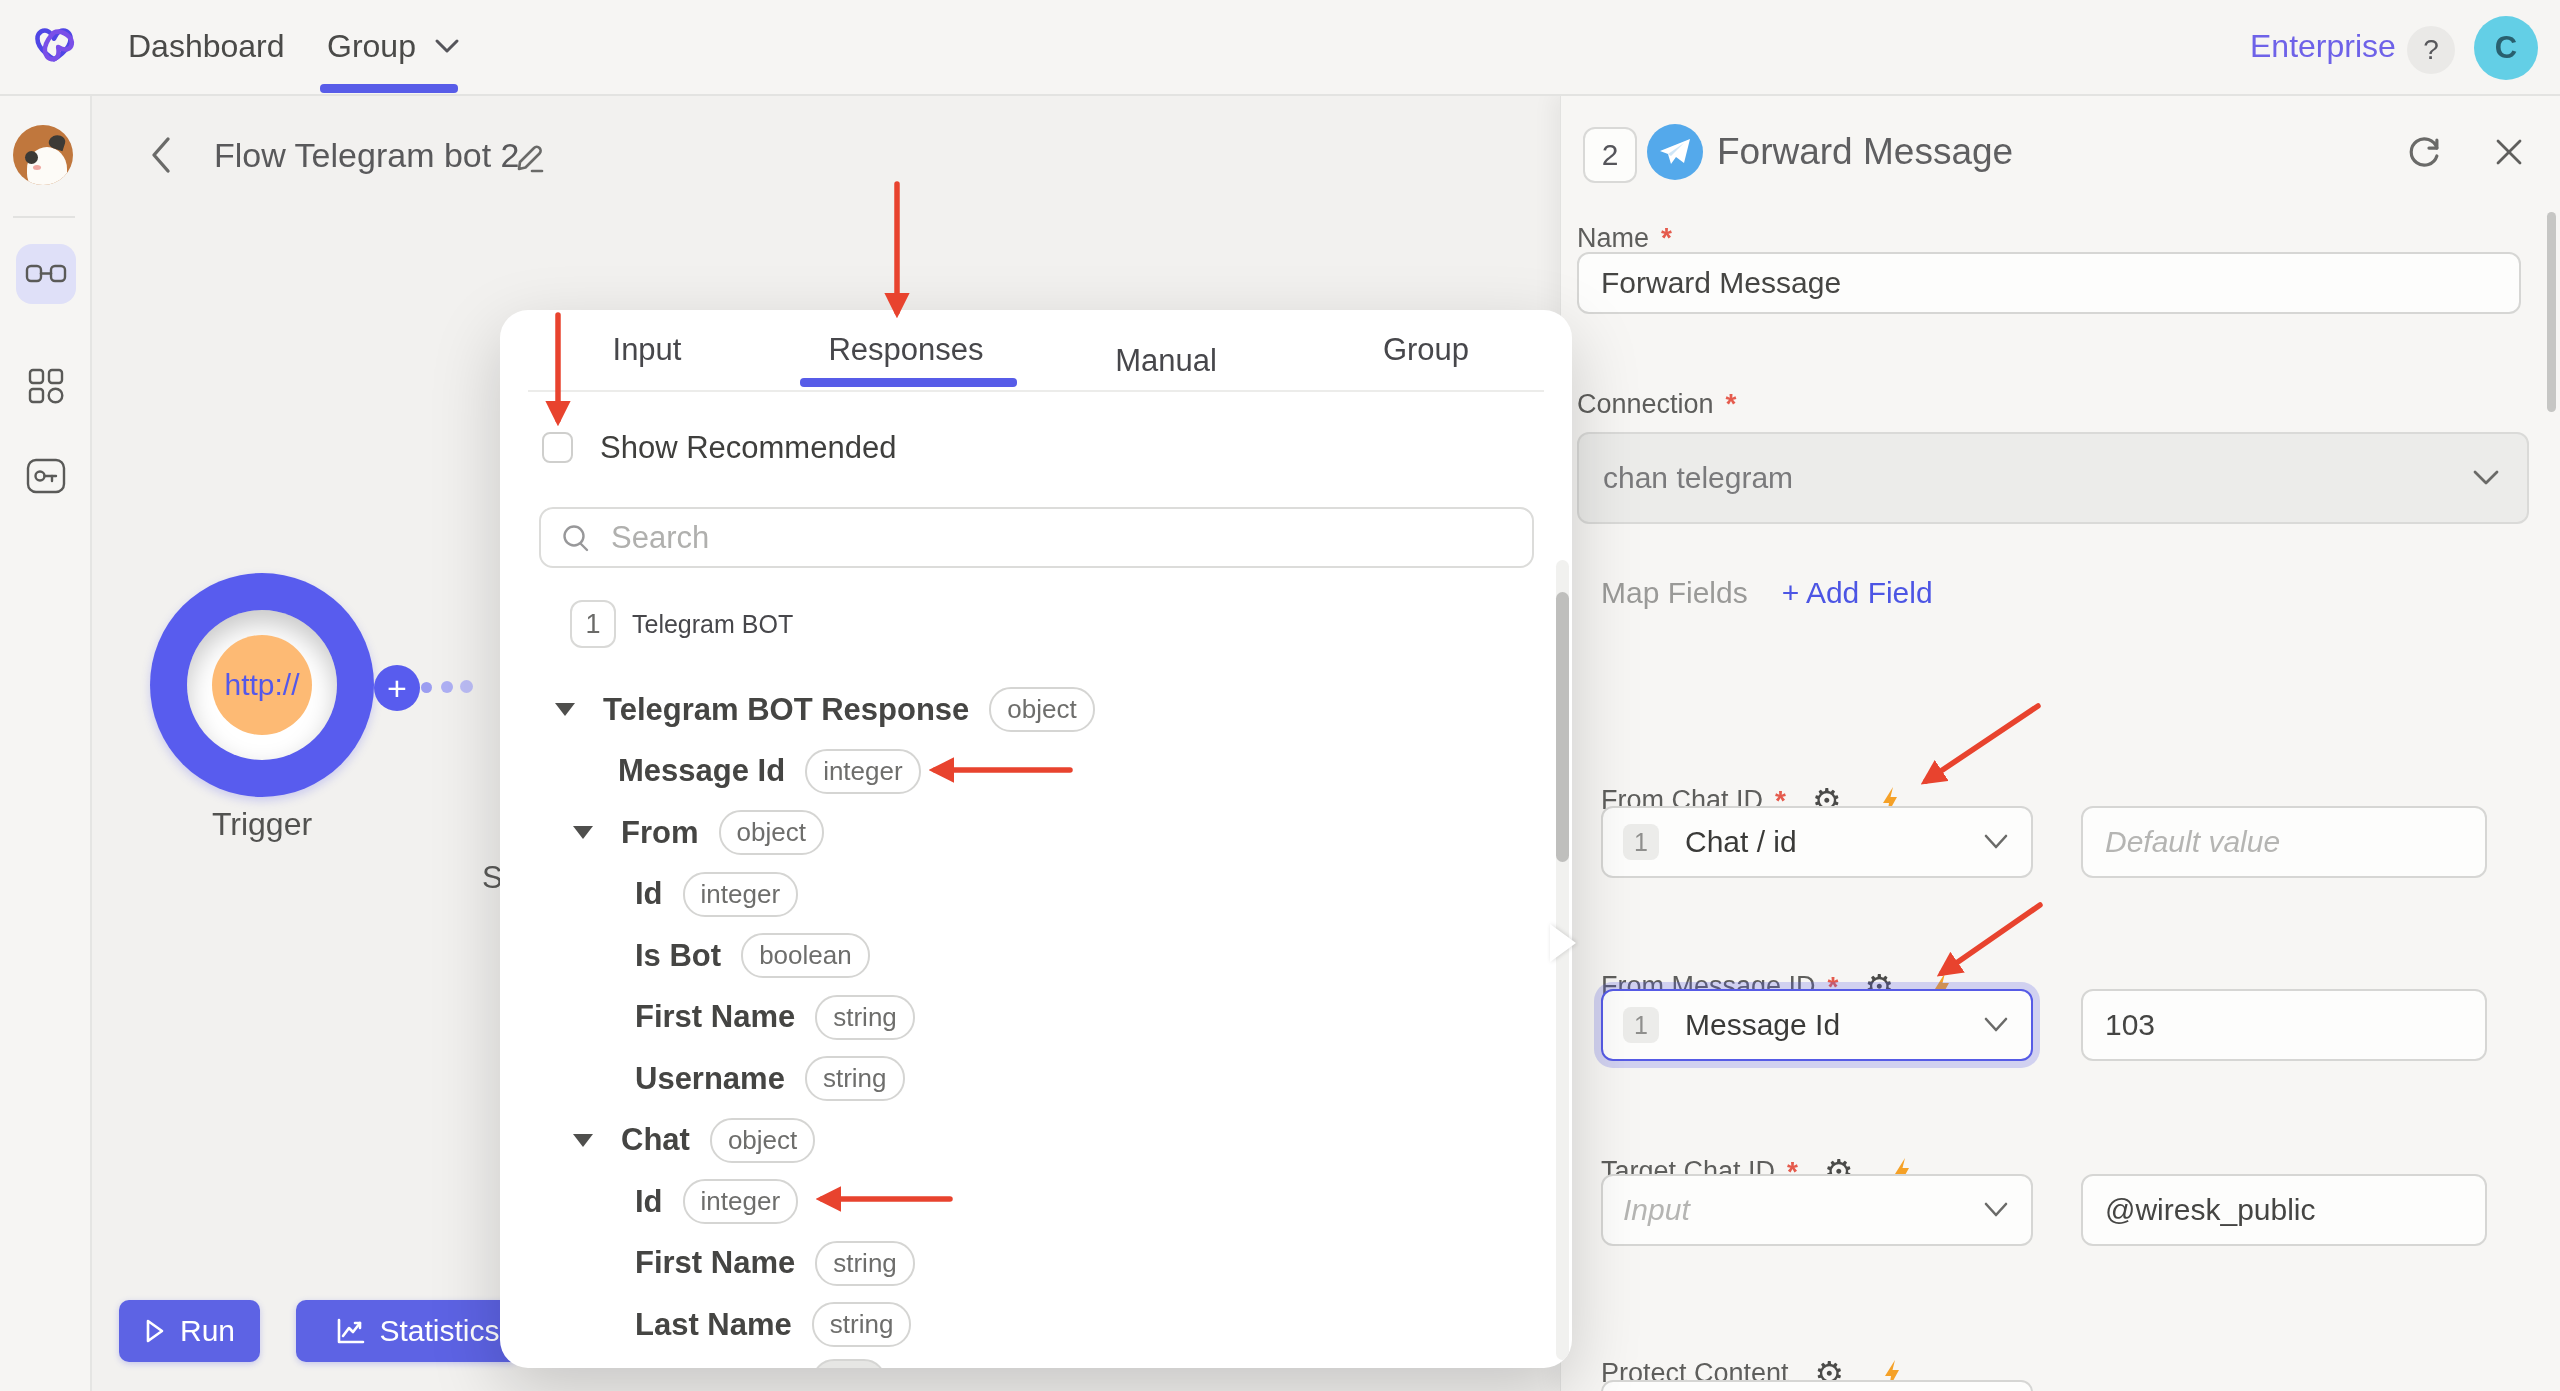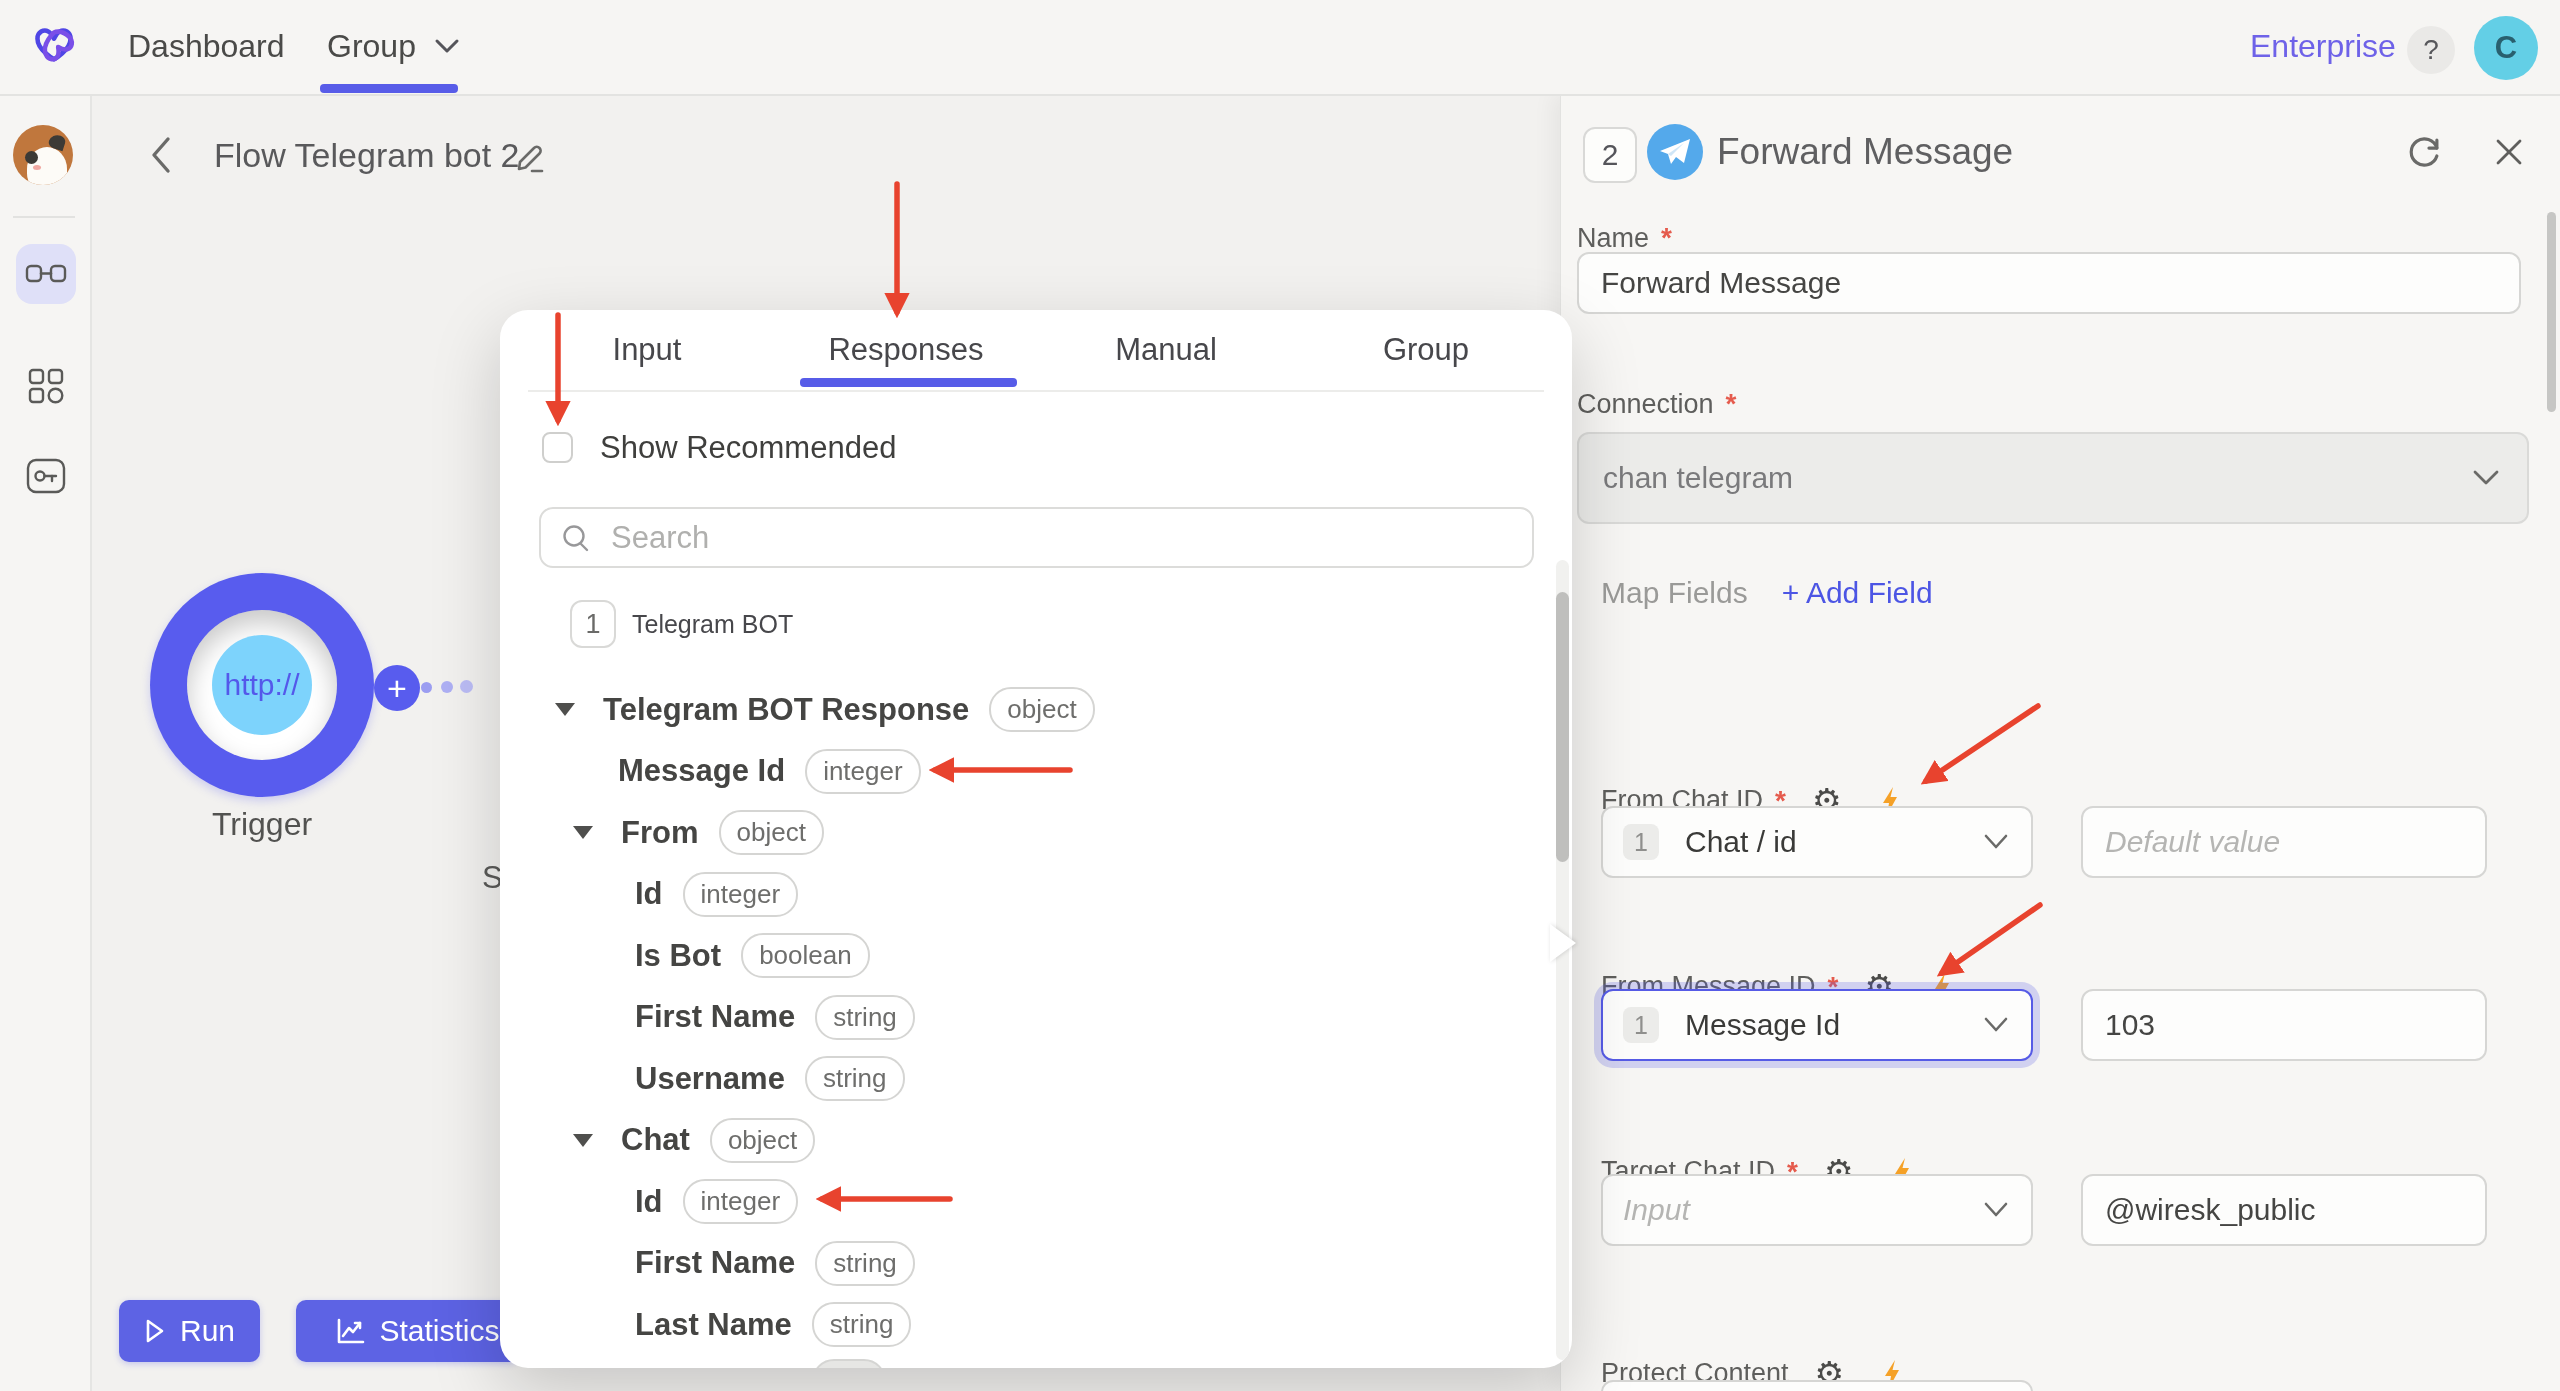--- a/index.html
+++ b/index.html
@@ -38,21 +38,21 @@
 
   
   #back-btn{left:140px;top:132px;width:42px;height:46px;display:flex;align-items:center;justify-content:center;cursor:pointer;}
   #flow-title{left:214px;top:132px;height:46px;display:flex;align-items:center;font-size:34px;color:#59595b;}
   #edit-title-btn{left:510px;top:136px;width:40px;height:40px;display:flex;align-items:center;justify-content:center;cursor:pointer;}
 
   #trigger-ring{left:150px;top:573px;width:224px;height:224px;border-radius:50%;background:#585cee;cursor:pointer;
     box-shadow:0 4px 10px rgba(88,92,238,.25);}
   #trigger-inner{left:187px;top:610px;width:150px;height:150px;border-radius:50%;background:#fff;
     box-shadow:inset 0 12px 26px rgba(0,0,0,.22);}
-  #trigger-core{left:212px;top:635px;width:100px;height:100px;border-radius:50%;background:#7dd3fc;
+  #trigger-core{left:212px;top:635px;width:100px;height:100px;border-radius:50%;background:#fdba74;
     display:flex;align-items:center;justify-content:center;font-size:30px;color:#5458ea;}
   #trigger-caption{left:150px;top:806px;width:224px;text-align:center;font-size:32px;color:#525250;}
   #plus-btn{left:374px;top:665px;width:46px;height:46px;border-radius:50%;background:#585cee;color:#fff;cursor:pointer;
     display:flex;align-items:center;justify-content:center;font-size:34px;font-weight:300;line-height:1;}
   .chain-dot{border-radius:50%;top:682px;}
   #dot1{left:421px;width:11px;height:11px;background:#9b9df1;}
   #dot2{left:441px;width:12px;height:12px;background:#aeb0f4;top:681px;}
   #dot3{left:460px;width:13px;height:13px;background:#bcbdf6;top:680px;}
   #hidden-node-label{left:482px;top:860px;font-size:31px;color:#5a5a58;z-index:6;}
 
@@ -112,21 +112,21 @@
   .radio{display:flex;align-items:center;gap:16px;font-size:30px;color:#3f3f3d;cursor:pointer;}
 
   #panel-scrollbar{left:986px;top:118px;width:9px;height:200px;background:#c6c6c4;border-radius:5px;}
 
   
   #modal{left:500px;top:310px;width:1072px;height:1058px;background:#ffffff;border-radius:28px;z-index:20;
     box-shadow:0 24px 70px rgba(0,0,0,.18);overflow:hidden;}
   #modal .abs{position:absolute;}
   .tab{top:0;height:80px;width:220px;display:flex;align-items:center;justify-content:center;
     font-size:31px;color:#47474b;font-weight:500;cursor:pointer;}
-  #tab-input{left:37px;} #tab-responses{left:296px;} #tab-manual{left:556px;} #tab-meta{left:816px;}
+  #tab-input{left:37px;} #tab-responses{left:296px;} #tab-manual{left:556px;margin-top:11px;} #tab-meta{left:816px;}
   #tab-underline{left:300px;top:68px;width:217px;height:9px;background:#575ce8;border-radius:4px;}
   #tabs-divider{left:28px;top:80px;width:1016px;height:2px;background:#ececea;}
 
   #show-rec-checkbox{left:42px;top:122px;width:31px;height:31px;border:2px solid #cfcfcd;border-radius:8px;background:#fff;cursor:pointer;box-sizing:border-box;}
   #show-rec-label{left:100px;top:122px;height:32px;display:flex;align-items:center;font-size:31px;color:#3f3f3d;}
 
   #search-box{left:39px;top:197px;width:995px;height:61px;border:2px solid #dcdcda;border-radius:14px;background:#fff;
     display:flex;align-items:center;padding:0 20px;box-sizing:border-box;gap:18px;}
   #search-input{border:none;outline:none;flex:1;font-size:31px;color:#0f172a;font-family:"Liberation Sans",sans-serif;background:transparent;}
   #search-input::placeholder{color:#b0b0ae;font-style:normal;}

